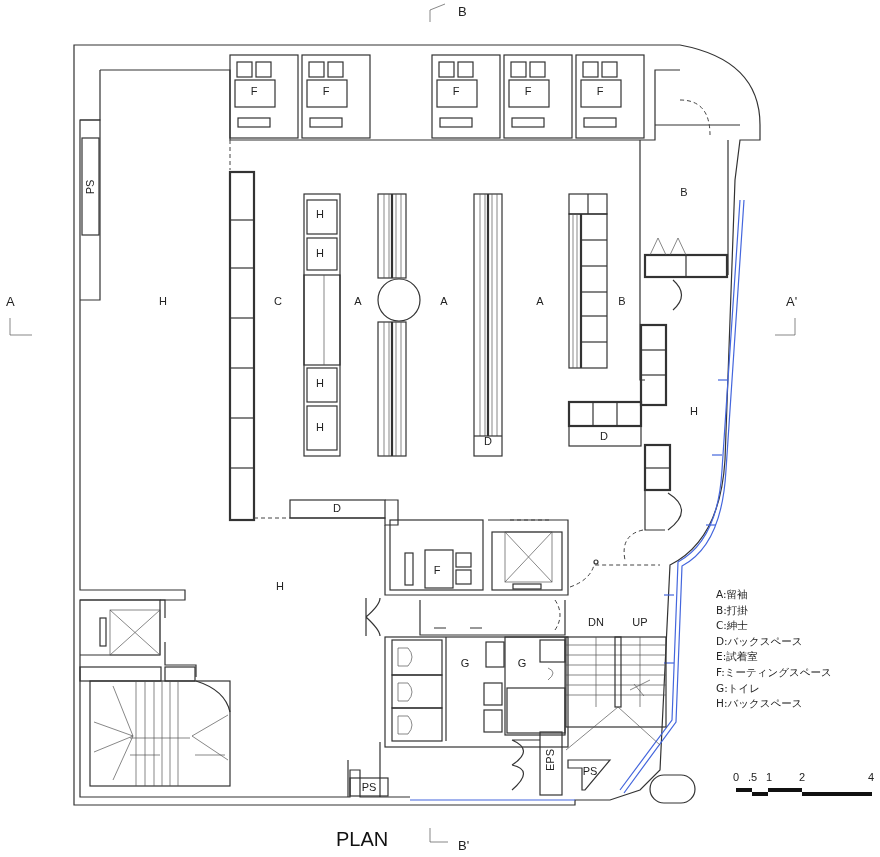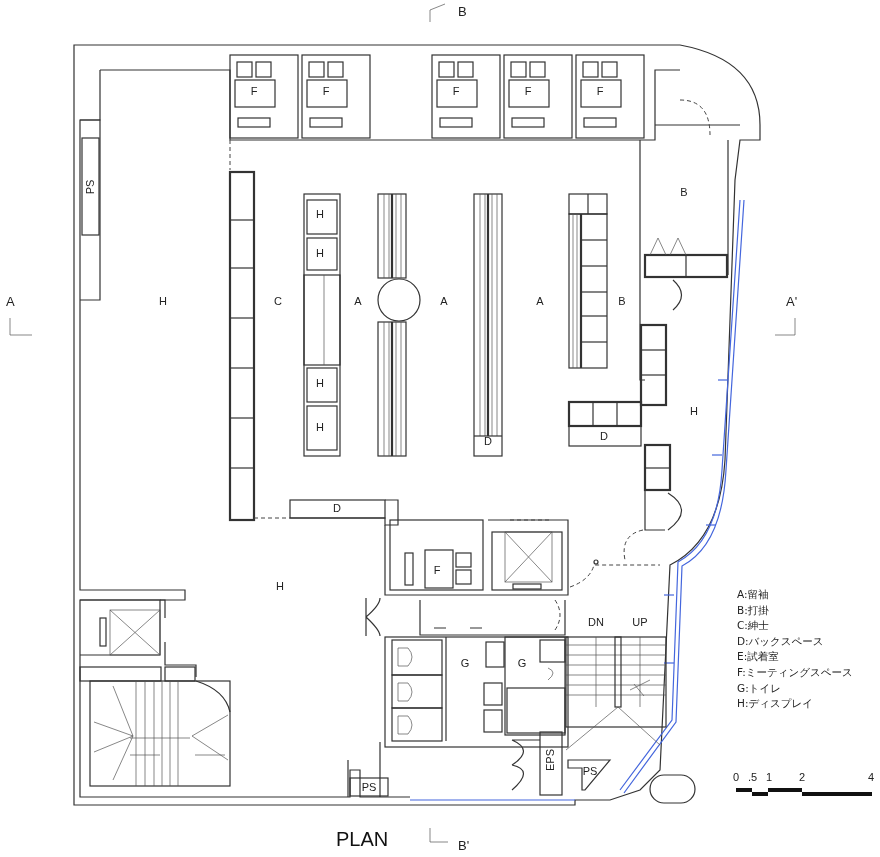--- a/index.html
+++ b/index.html
@@ -4,21 +4,21 @@
 <style>
   html,body{margin:0;padding:0;background:#fff;}
   body{width:880px;height:857px;position:relative;overflow:hidden;font-family:"DejaVu Sans","Liberation Sans",sans-serif;}
   svg{position:absolute;left:0;top:0;}
   .w{fill:none;stroke:#333;stroke-width:1.2;}
   .wt{fill:none;stroke:#333;stroke-width:2.2;}
   .th{fill:none;stroke:#555;stroke-width:0.7;}
   .dash{fill:none;stroke:#444;stroke-width:1;stroke-dasharray:4 3;}
   .glass{fill:none;stroke:#4466dd;stroke-width:1.2;}
   .lbl{font-family:"Liberation Sans",sans-serif;font-size:11px;fill:#222;text-anchor:middle;dominant-baseline:middle;}
-  .legend{position:absolute;left:737px;top:587px;font-family:"DejaVu Sans",sans-serif;font-size:10.5px;line-height:15.6px;color:#222;}
+  .legend{position:absolute;left:716px;top:587px;font-family:"DejaVu Sans",sans-serif;font-size:10.5px;line-height:15.6px;color:#222;}
   .legend div{white-space:nowrap;}
   .title{position:absolute;left:336px;top:828px;font-family:"Liberation Sans",sans-serif;font-size:20px;color:#111;}
   .sec{position:absolute;font-family:"Liberation Sans",sans-serif;font-size:13px;color:#222;}
   .scale-lbl{position:absolute;top:771px;font-family:"Liberation Sans",sans-serif;font-size:11px;color:#222;}
 </style>
 </head>
 <body>
 
 <svg width="880" height="857" viewBox="0 0 880 857">
 
@@ -299,20 +299,20 @@
 <div class="title">PLAN</div>
 
 <div class="legend">
   <div>A:留袖</div>
   <div>B:打掛</div>
   <div>C:紳士</div>
   <div>D:バックスペース</div>
   <div>E:試着室</div>
   <div>F:ミーティングスペース</div>
   <div>G:トイレ</div>
-  <div>H:ディスプレイ</div>
+  <div>H:バックスペース</div>
 </div>
 
 <span class="scale-lbl" style="left:733px;">0</span>
 <span class="scale-lbl" style="left:748px;">.5</span>
 <span class="scale-lbl" style="left:766px;">1</span>
 <span class="scale-lbl" style="left:799px;">2</span>
 <span class="scale-lbl" style="left:868px;">4</span>
 
 </body></html>

